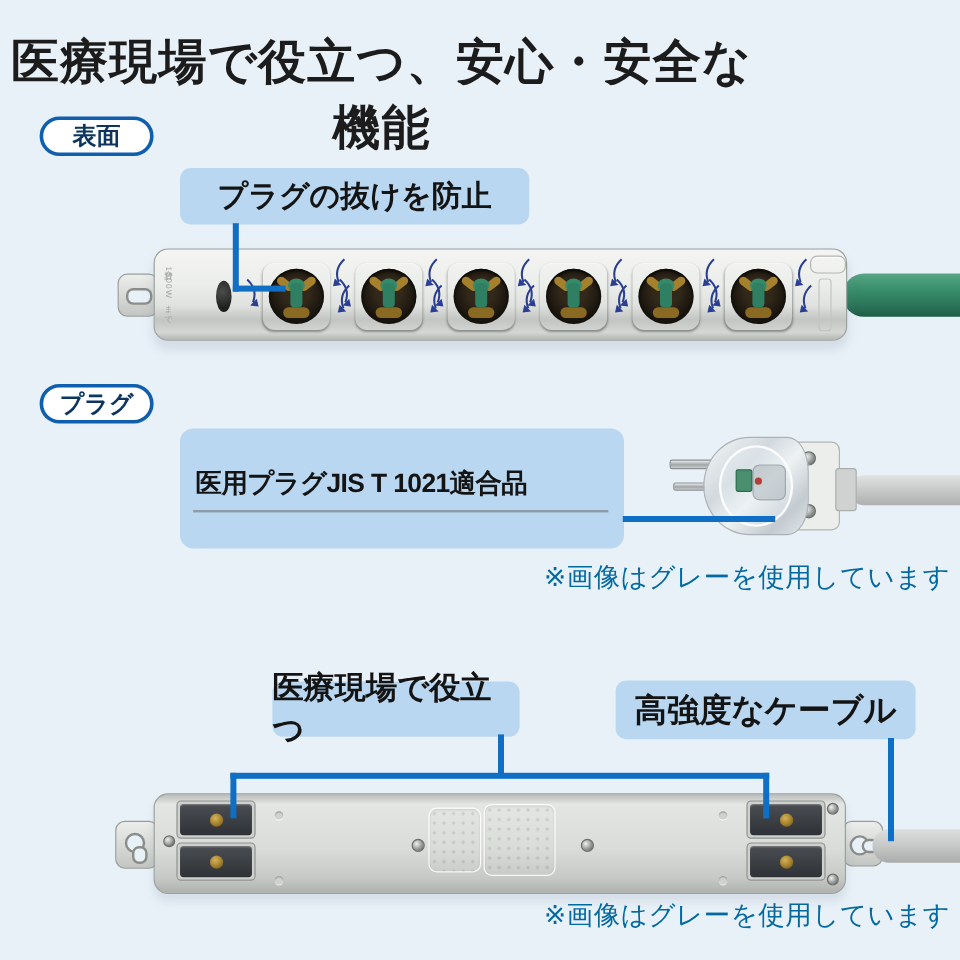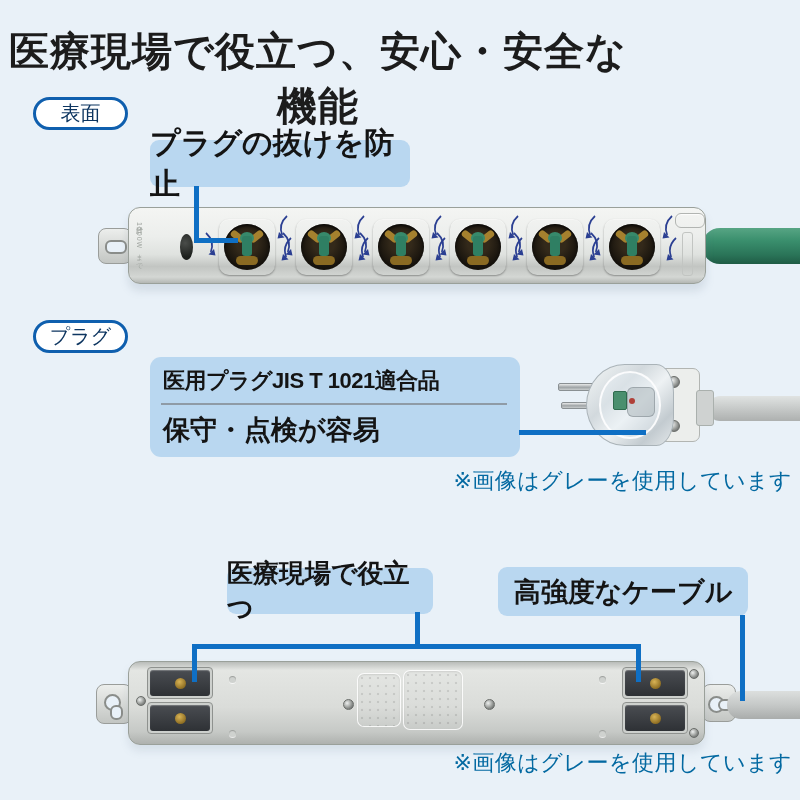--- a/index.html
+++ b/index.html
@@ -1,20 +1,20 @@
 <!DOCTYPE html>
 <html><head>
 <meta charset="utf-8">
 <style>
   html,body{margin:0;padding:0;}
   body{font-family:"Liberation Sans","DejaVu Sans",sans-serif;}
   #stage{position:relative;width:800px;height:800px;background:#e9f1f8;overflow:hidden;}
   .pill{position:absolute;left:33px;width:95px;height:33px;background:#ffffff;
         border:3px solid #0f5fae;border-radius:18px;display:flex;align-items:center;
-        justify-content:center;font-size:20px;font-weight:400;color:#0d3560;box-sizing:border-box;}
+        justify-content:center;font-size:20px;font-weight:700;color:#0d3560;box-sizing:border-box;}
   .callout{position:absolute;background:#b9d7f0;border-radius:9px;display:flex;
            align-items:center;justify-content:center;font-weight:700;color:#141414;}
   .blue-line{position:absolute;background:#0f6fc4;z-index:3;}
   .note{position:absolute;right:8px;font-size:22px;color:#0369a1;letter-spacing:.5px;}
 
   
   .title{position:absolute;top:24px;left:0;width:636px;text-align:center;
          font-size:40px;font-weight:700;color:#1c1c1c;letter-spacing:1px;}
 
   
@@ -98,21 +98,21 @@
 <body>
 
 <div id="stage">
 
   <div class="title">医療現場で役立つ、安心・安全な機能</div>
 
   <div class="pill" style="top:97px;">
     <span>表面</span>
   </div>
 
-  <div class="callout" style="left:150px;top:140px;width:260px;height:47px;font-size:30px;">
+  <div class="callout" style="left:150px;top:140px;width:291px;height:47px;font-size:25px;">
     <span>プラグの抜けを防止</span>
   </div>
   <div class="blue-line" style="left:194px;top:186px;width:5px;height:57px;"></div>
   <div class="blue-line" style="left:194px;top:238px;width:44px;height:5px;"></div>
 
   <div class="tab" style="left:98px;top:228px;width:34px;height:36px;">
     <div class="tab-hole" style="left:6px;top:11px;width:18px;height:10px;"></div>
   </div>
   <div class="cable-front"></div>
   <div class="strip-body front-body">
@@ -251,21 +251,20 @@
   </div>
 
   <div class="pill" style="top:320px;">
     <span>プラグ</span>
   </div>
 
   <div class="callout" style="left:150px;top:357px;width:370px;height:100px;border-radius:11px;
        flex-direction:column;align-items:flex-start;justify-content:center;padding:0;">
     <div style="font-size:22px;letter-spacing:-.5px;padding:0 0 7px 13px;">医用プラグJIS T 1021適合品</div>
     <div style="width:346px;height:2px;background:#8f9ba6;margin-left:11px;"></div>
-    <div style="font-size:27px;padding:7px 0 0 13px;">保守・点検が容易</div>
   </div>
   <div class="blue-line" style="left:519px;top:430px;width:127px;height:5px;"></div>
 
   <div class="prong" style="left:558px;top:383px;width:36px;height:8px;"></div>
   <div class="prong" style="left:561px;top:402px;width:32px;height:7px;"></div>
   <div class="plug-flange"></div>
   <div class="screw" style="left:668px;top:376px;width:12px;height:12px;z-index:2;"></div>
   <div class="screw" style="left:668px;top:420px;width:12px;height:12px;z-index:2;"></div>
   <div class="plug-neck"></div>
   <div class="cable-plug"></div>
@@ -275,21 +274,21 @@
     <div class="plug-chip"></div>
     <div class="plug-dot"></div>
   </div>
 
   <div class="note" style="top:466px;">※画像はグレーを使用しています</div>
 
 
   <div class="callout" style="left:227px;top:568px;width:206px;height:46px;font-size:26px;">
     <span>医療現場で役立つ</span>
   </div>
-  <div class="callout" style="left:498px;top:567px;width:250px;height:49px;font-size:27px;">
+  <div class="callout" style="left:513px;top:567px;width:250px;height:49px;font-size:27px;">
     <span>高強度なケーブル</span>
   </div>
 
   <div class="blue-line" style="left:415px;top:612px;width:5px;height:36px;"></div>
   <div class="blue-line" style="left:192px;top:644px;width:449px;height:5px;"></div>
   <div class="blue-line" style="left:192px;top:644px;width:5px;height:38px;z-index:4;"></div>
   <div class="blue-line" style="left:636px;top:644px;width:5px;height:38px;z-index:4;"></div>
   <div class="blue-line" style="left:740px;top:615px;width:5px;height:86px;z-index:4;"></div>
 
   <div class="tab" style="left:96px;top:684px;width:36px;height:40px;">

